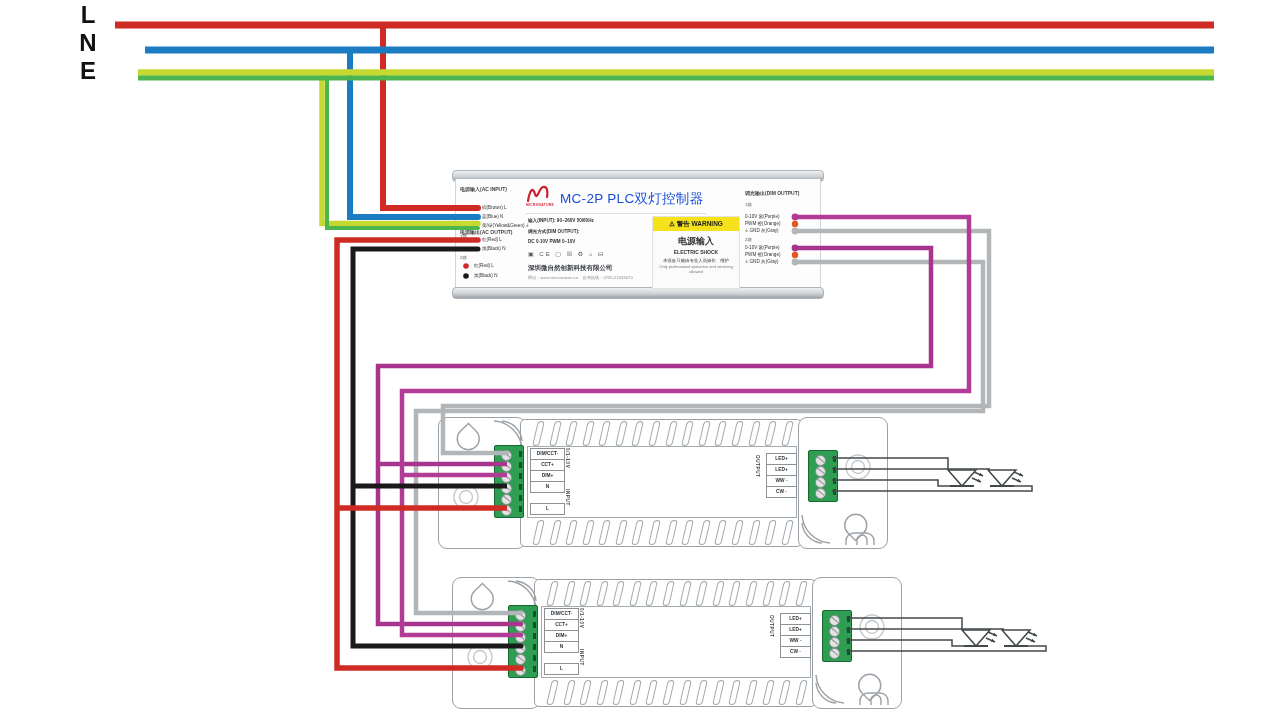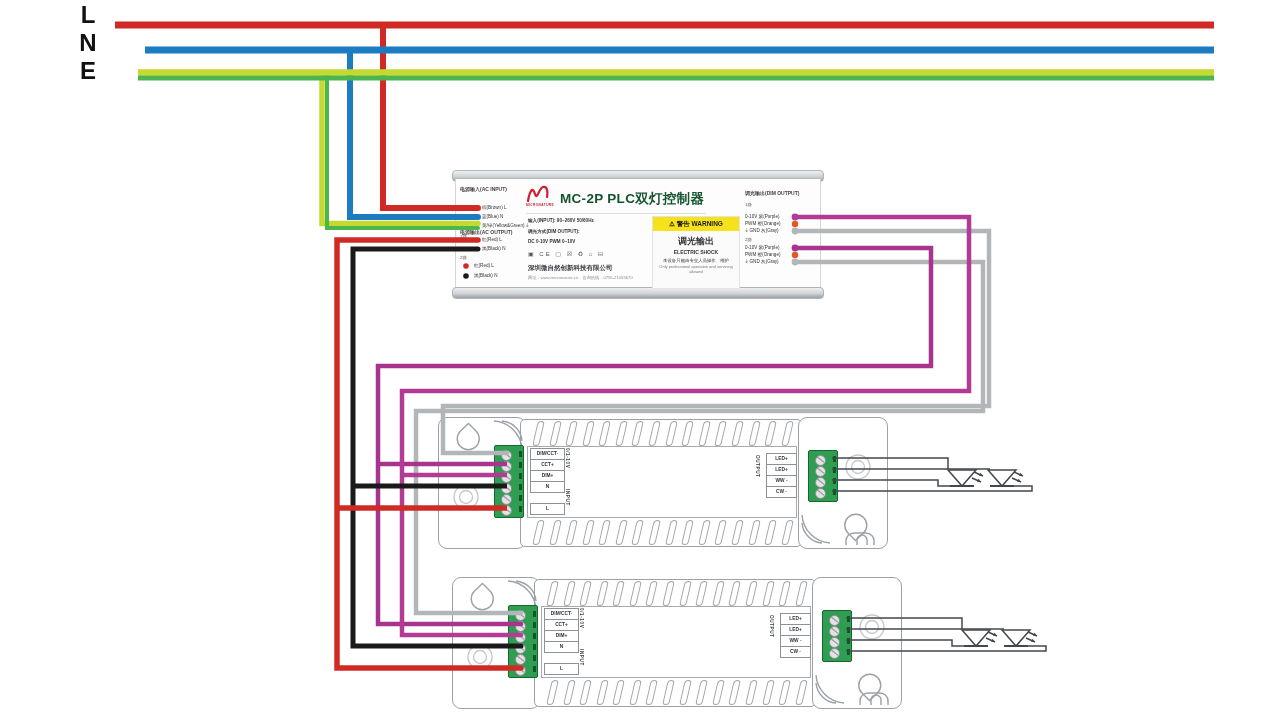--- a/index.html
+++ b/index.html
@@ -12,21 +12,21 @@
   .controller{position:absolute;left:452px;top:170px;width:370px;height:127px;}
   .bar3d{position:absolute;left:0;width:370px;height:10px;border-radius:4px;
          background:linear-gradient(180deg,#eef0f1 0%,#cfd3d6 55%,#9aa1a6 100%);
          border:0.5px solid #aeb4b8;}
   .face{position:absolute;left:3px;top:9px;width:364px;height:109px;background:#fdfdfe;
         border:1px solid #d2d6d9;border-top:none;border-bottom:none;}
   .ctext{position:absolute;color:#3c4043;white-space:nowrap;}
   .hdr{font-size:5px;font-weight:bold;color:#444;}
   .lbl{font-size:4.6px;color:#333;}
   .tiny{font-size:4.4px;color:#555;}
-  .title{font-size:13.5px;font-weight:bold;color:#14532d;letter-spacing:0.3px;}
+  .title{font-size:13.5px;font-weight:normal;color:#1d4ed8;letter-spacing:0.3px;}
   .rule{position:absolute;height:1px;background:#dcdfe2;}
   .warnbox{position:absolute;left:200px;top:46px;width:86px;height:71px;
            border:0.5px solid #e3e4e0;background:#fafbfa;}
   .warnhead{height:14px;background:#f6e21b;display:flex;align-items:center;justify-content:center;
             font-size:6.5px;font-weight:bold;color:#1c1c1c;}
   .warnbody{text-align:center;color:#333;}
   
   .driver{position:absolute;width:448px;height:130px;}
   .case{position:absolute;background:#fff;border:1.5px solid #9ba1a6;border-radius:9px;}
   .panel{position:absolute;left:89px;top:29px;width:268px;height:70px;background:#fff;
@@ -86,21 +86,21 @@
     <div class="ctext lbl" style="left:76px;top:48px;font-weight:bold">输入(INPUT): 90~260V  50/60Hz</div>
     <div class="ctext lbl" style="left:76px;top:59px;font-weight:bold">调光方式(DIM OUTPUT):</div>
     <div class="ctext lbl" style="left:76px;top:69px;font-weight:bold">DC 0-10V  PWM 0~10V</div>
     <div class="ctext" style="left:76px;top:80px;font-size:6px;color:#555;letter-spacing:2px">▣ CE ▢ ☒ ♻ ⌂ ⊟</div>
     <div class="ctext" style="left:76px;top:94px;font-size:6.5px;font-weight:bold;color:#3a3e42">深圳微自然创新科技有限公司</div>
     <div class="ctext" style="left:76px;top:105px;font-size:4.2px;color:#8a8e92">网址：www.micronature.cn　咨询热线：0755-21055670</div>
 
     <div class="warnbox">
       <div class="warnhead">⚠ 警告  WARNING</div>
       <div class="warnbody">
-        <div style="font-size:9px;font-weight:bold;margin-top:4px">调光输出</div>
+        <div style="font-size:9px;font-weight:bold;margin-top:4px">电源输入</div>
         <div style="font-size:5px;font-weight:bold;margin-top:1px">ELECTRIC SHOCK</div>
         <div style="font-size:4.4px;margin-top:3px">本设备只能由专业人员操作、维护</div>
         <div style="font-size:4px;color:#777;margin:1px 6px 0">Only professional operation and servicing allowed</div>
       </div>
     </div>
 
     <div class="ctext hdr" style="left:293px;top:20px">调光输出(DIM OUTPUT)</div>
     <div class="ctext tiny" style="left:293px;top:32px">1路</div>
     <div class="ctext lbl" style="left:293px;top:44px">0-10V  紫(Purple)</div>
     <div class="ctext lbl" style="left:293px;top:51px">PWM  橙(Orange)</div>

